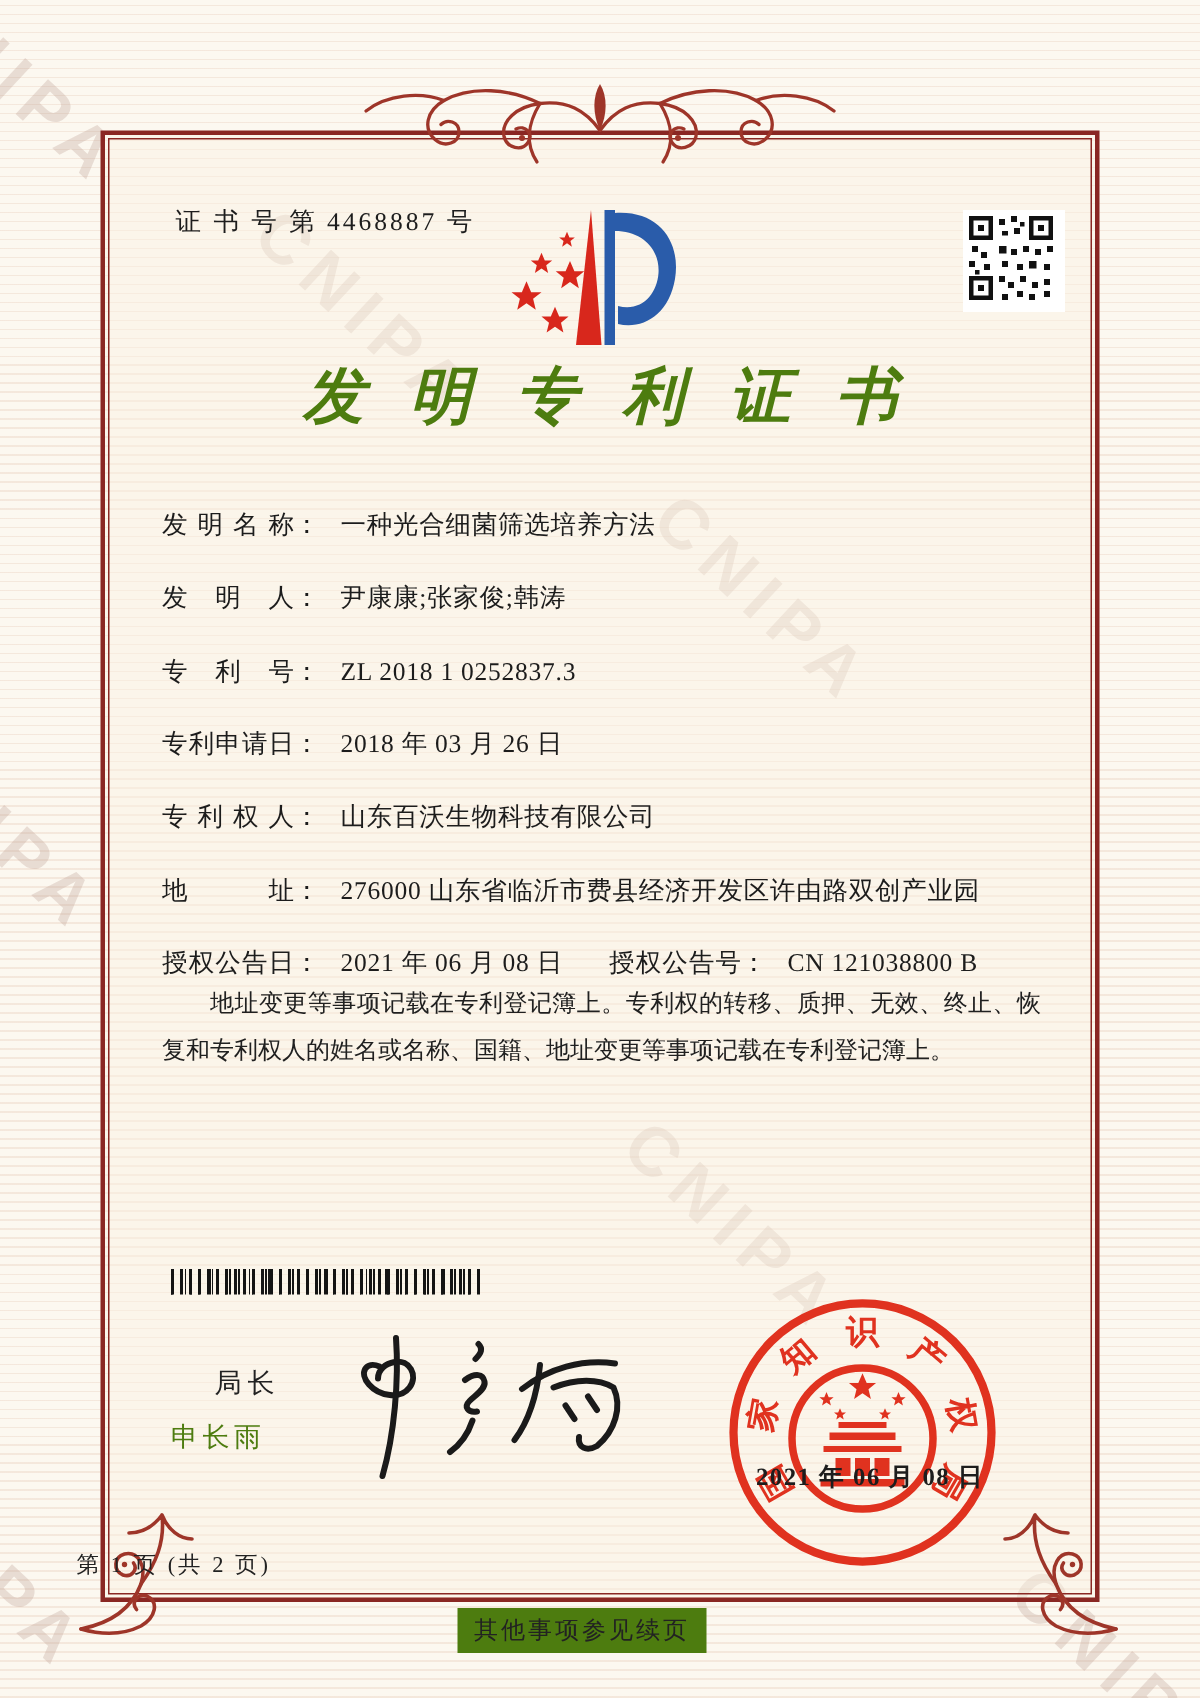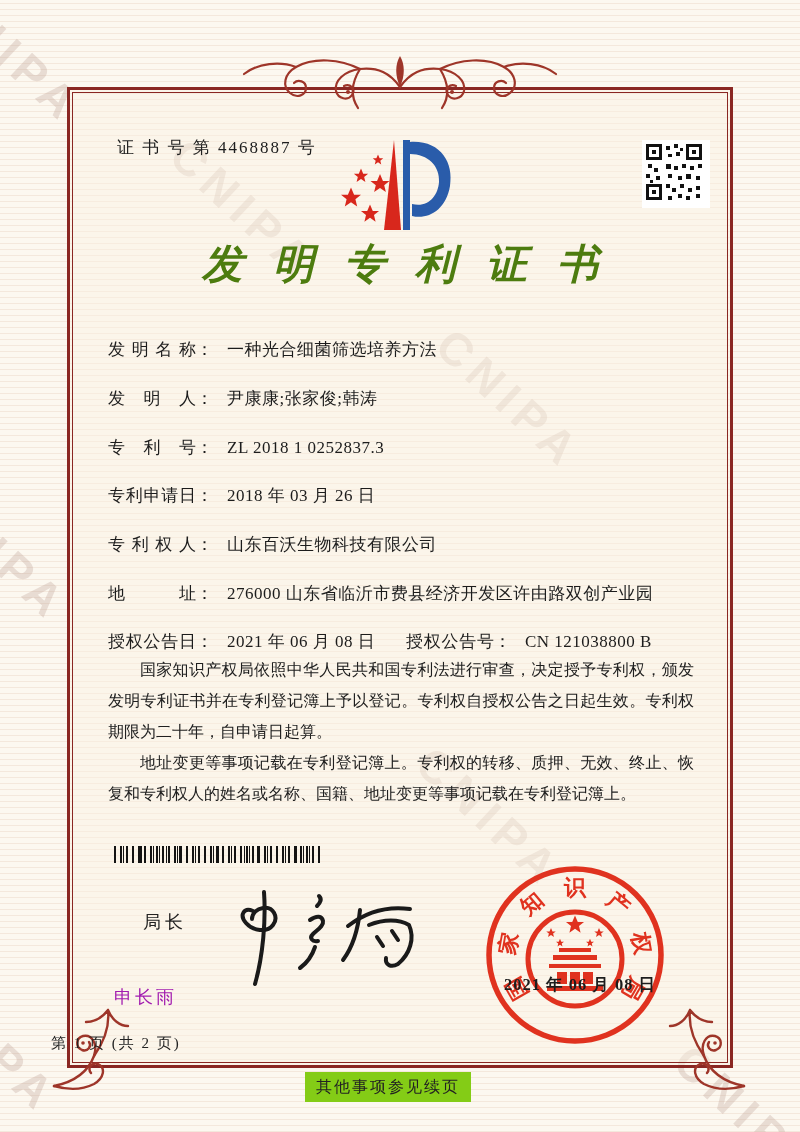--- a/index.html
+++ b/index.html
@@ -35,31 +35,31 @@
   .body-text p{margin:0;text-indent:2em;}
   
   .barcode{position:absolute;left:114px;top:846px;width:206px;height:17px;
     background-image:
       repeating-linear-gradient(90deg,#141414 0 2px,rgba(0,0,0,0) 2px 6px),
       repeating-linear-gradient(90deg,#141414 0 1px,rgba(0,0,0,0) 1px 9px),
       repeating-linear-gradient(90deg,#141414 0 1px,rgba(0,0,0,0) 1px 13px);}
   
   .director-title{position:absolute;left:114px;top:910px;font-size:18px;letter-spacing:4px;color:#222;
     font-family:"Liberation Sans","DejaVu Sans",sans-serif;margin-left:29px;}
-  .director-name{position:absolute;left:114px;top:985px;font-size:18px;letter-spacing:3px;color:#a21caf;
+  .director-name{position:absolute;left:114px;top:946px;font-size:18px;letter-spacing:3px;color:#4d7c0f;
     font-family:Liberation Serif, serif;}
   .signature{position:absolute;left:222px;top:880px;}
   
   .seal{position:absolute;left:483px;top:863px;width:184px;height:184px;}
   .seal-date{position:absolute;left:492px;top:974px;width:176px;text-align:center;
     font-size:16.5px;color:#1d1d1d;letter-spacing:1px;font-weight:600;}
   
   .page-footer{position:absolute;left:67px;width:660px;top:1034px;
     font-size:15px;color:#222;transform:translateX(-16px);letter-spacing:2px;}
-  .continuation{position:absolute;left:305px;top:1072px;width:166px;height:30px;background:#84cc16;
+  .continuation{position:absolute;left:305px;top:1072px;width:166px;height:30px;background:#4d7c0f;
     display:flex;align-items:center;justify-content:center;font-size:16px;color:#222;letter-spacing:2px;text-align:center;}
 </style>
 </head>
 <body>
 
 <div class="page">
 
   <div class="texture"></div>
 
   <div class="watermark" style="left:-38px;top:-28px;">CNIPA</div>
@@ -219,21 +219,20 @@
           <span>公</span>
           <span>告</span>
           <span>号</span>
         </span>
         <span class="colon">：</span>
         <span class="value">CN 121038800 B</span>
     </span>
   </div>
 
   <div class="body-text">
-    <p>国家知识产权局依照中华人民共和国专利法进行审查，决定授予专利权，颁发发明专利证书并在专利登记簿上予以登记。专利权自授权公告之日起生效。专利权期限为二十年，自申请日起算。</p>
     <p>地址变更等事项记载在专利登记簿上。专利权的转移、质押、无效、终止、恢复和专利权人的姓名或名称、国籍、地址变更等事项记载在专利登记簿上。</p>
   </div>
 
   <div class="barcode"></div>
 
   <div class="director-title">局长</div>
   <div class="director-name">申长雨</div>
 
   <svg class="signature" width="210" height="118" viewBox="0 0 210 118">
     <g stroke="#1a1a1a" fill="none" stroke-width="4" stroke-linecap="round" stroke-linejoin="round">

